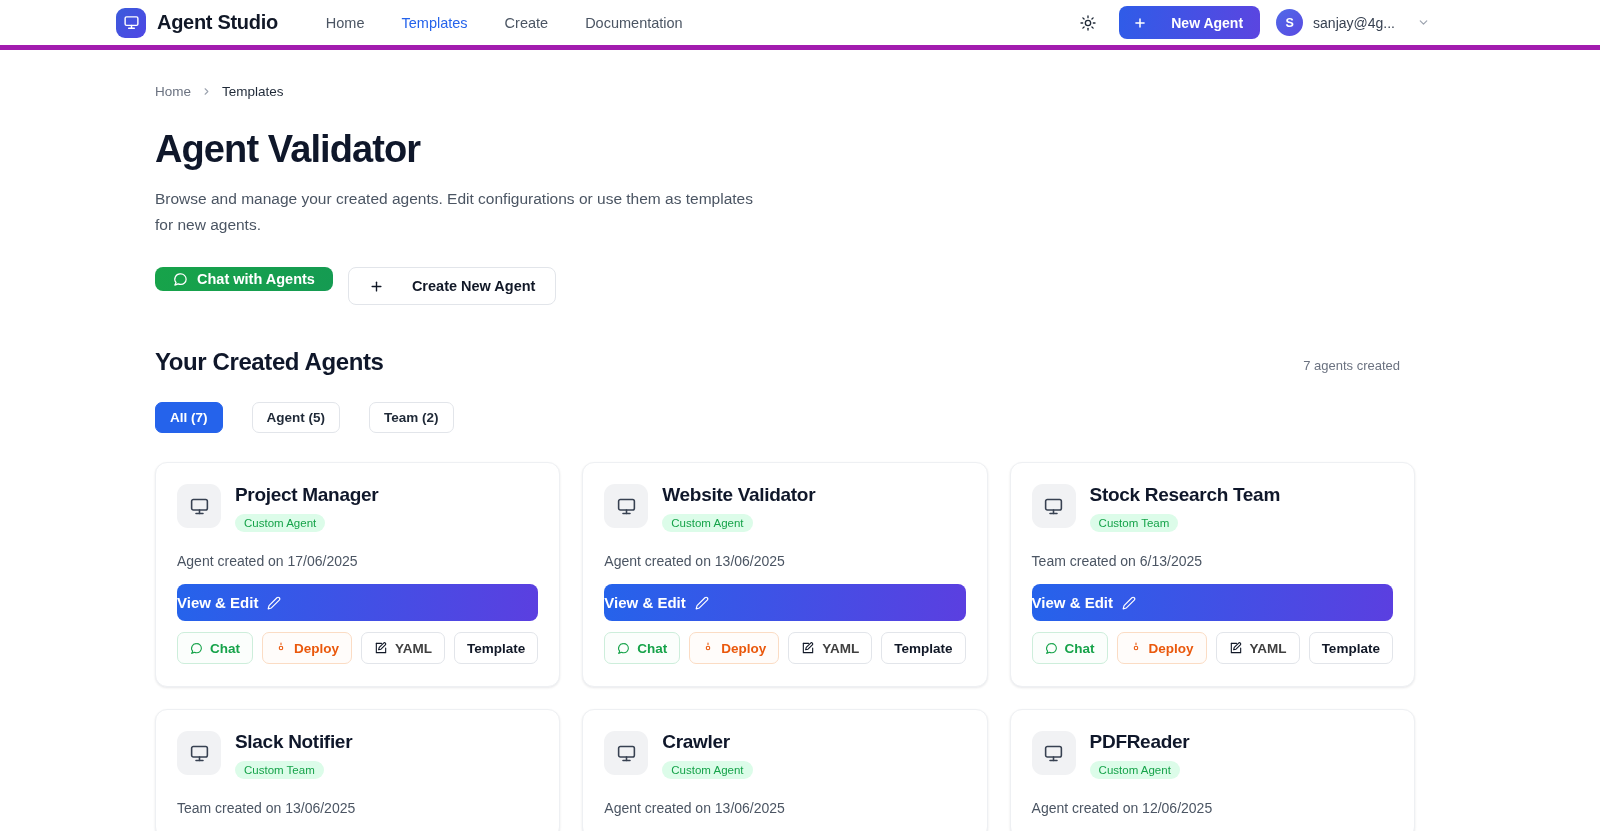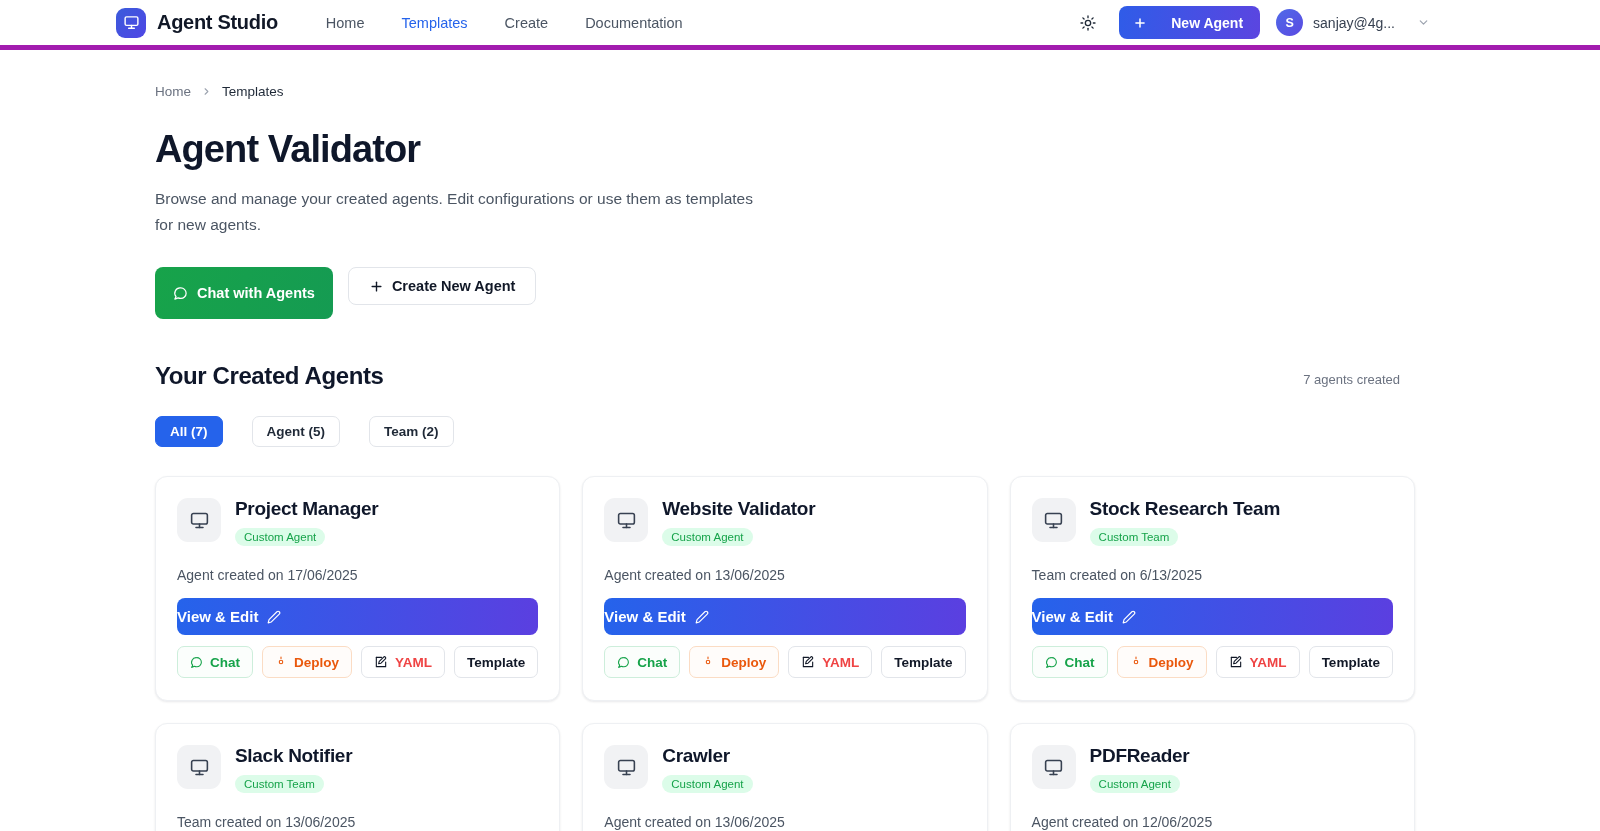--- a/index.html
+++ b/index.html
@@ -72,27 +72,27 @@
     color: #0f172a; margin-top: 29px;
   }
   .page-desc {
     margin-top: 15px; font-size: 15.5px; color: #4b5563; line-height: 1.65;
     max-width: 600px;
   }
 
   .cta-row { display: flex; gap: 15px; margin-top: 30px; }
   .btn-chat-agents {
     display: flex; align-items: center; gap: 9px;
-    height: 52px; padding: 0 18px; border: none; border-radius: 8px;
+    height: 24px; padding: 0 18px; border: none; border-radius: 8px;
     background: linear-gradient(100deg,#17a34a 0%,#159b52 100%);
     color: #fff; font-size: 14.5px; font-weight: 700; cursor: pointer;
     font-family: "Liberation Sans", sans-serif;
   }
   .btn-create-new {
-    display: flex; align-items: center; gap: 8px;
+    display: flex; align-items: center; gap: 28px;
     height: 38px; padding: 0 20px; border: 1px solid #e2e5ea; border-radius: 8px;
     background: #fff; color: #111827; font-size: 14.5px; font-weight: 600; cursor: pointer;
     font-family: "Liberation Sans", sans-serif;
   }
 
   .section-head {
     display: flex; align-items: flex-end; justify-content: space-between;
     margin-top: 43px;
   }
   h2.section-title { font-size: 24px; font-weight: 700; color: #0f172a; letter-spacing: -0.4px; }
@@ -142,21 +142,21 @@
   .card-actions { display: flex; gap: 9px; margin-top: 11px; }
   .act {
     height: 32px; border-radius: 7px; background: #fff;
     display: flex; align-items: center; justify-content: center; gap: 7px;
     font-size: 13.5px; font-weight: 600; cursor: pointer; padding: 0 12px;
     border: 1px solid #e2e5ea; color: #111827; white-space: nowrap;
     font-family: "Liberation Sans", sans-serif;
   }
   .act.chat { color: #16a34a; border-color: #cdeedb; background: #fbfefc; }
   .act.deploy { color: #ea580c; border-color: #fbdcc4; background: #fffcfa; }
-  .act.yaml { color: #ef4444; }
+  .act.yaml { color: #404040; }
   .act.template { color: #111827; }
 
   svg { display: block; }
 </style>
 </head>
 <body>
 
 <div class="topbar">
   <div class="brand">
     <span class="logo-box">

